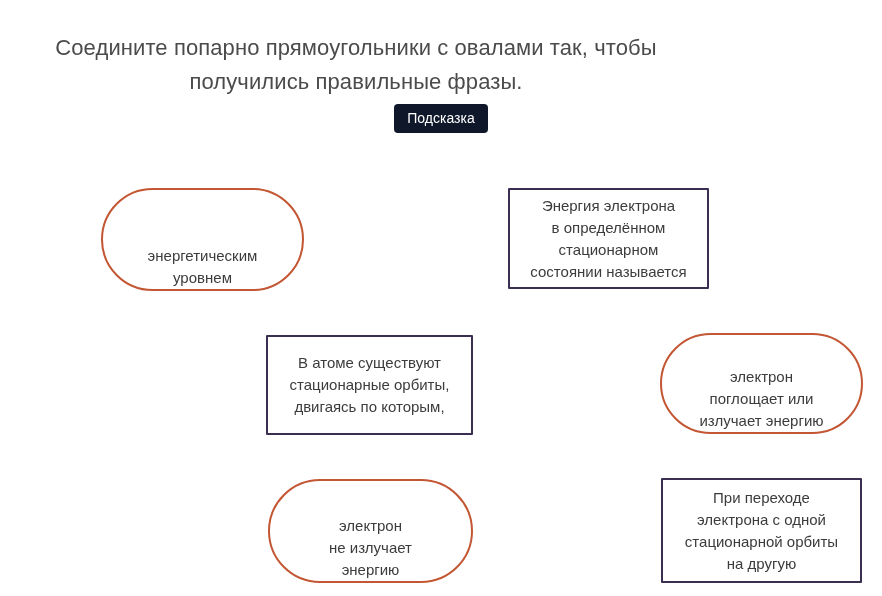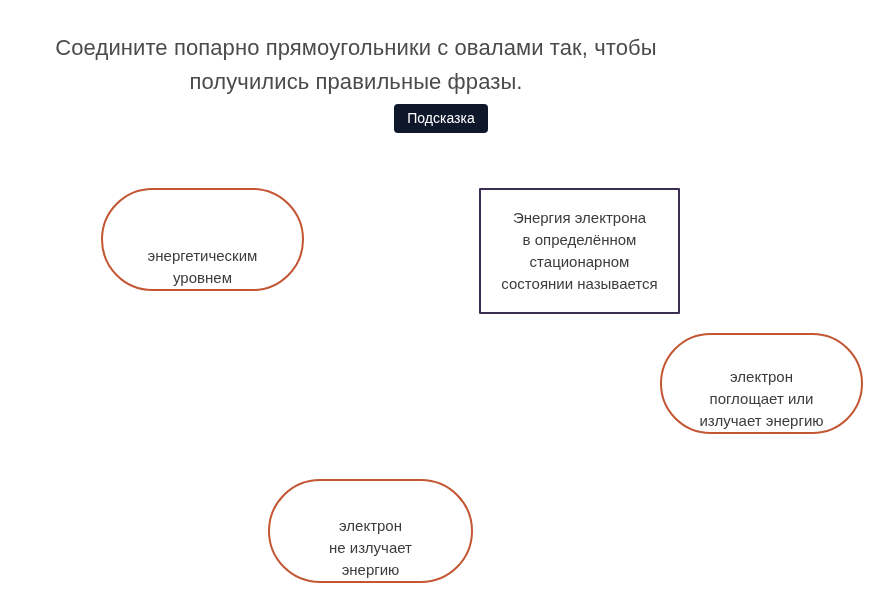--- a/index.html
+++ b/index.html
@@ -85,21 +85,21 @@
     border-radius: 52px;
     align-items: flex-end;
   }
   .card.rect {
     border: 2.5px solid #3a2f51;
     border-radius: 1px;
   }
 
   
   #card-oval-energy-level   { left: 101px; top: 188px; width: 203px; height: 103px; }
-  #card-rect-energy-state   { left: 479px; top: 188px; width: 201px; height: 126px; }
+  #card-rect-energy-state   { left: 508px; top: 188px; width: 201px; height: 101px; }
   #card-rect-stationary     { left: 266px; top: 335px; width: 207px; height: 100px; }
   #card-oval-absorb-emit    { left: 660px; top: 333px; width: 203px; height: 101px; }
   #card-oval-no-emission    { left: 268px; top: 479px; width: 205px; height: 104px; }
   #card-rect-transition     { left: 661px; top: 478px; width: 201px; height: 105px; }
 </style>
 </head>
 <body>
 
 <h1 class="page-title">Соедините попарно прямоугольники с овалами так, чтобы получились правильные фразы.</h1>
 
@@ -114,27 +114,38 @@
 уровнем</span>
   </div>
 
   <div class="card rect" id="card-rect-energy-state">
     <span class="card-text">Энергия электрона
 в определённом
 стационарном
 состоянии называется</span>
   </div>
 
+  <div class="card rect" id="card-rect-stationary">
+    <span class="card-text">В атоме существуют
+стационарные орбиты,
+двигаясь по которым,</span>
+  </div>
 
   <div class="card oval" id="card-oval-absorb-emit">
     <span class="card-text">электрон
 поглощает или
 излучает энергию</span>
   </div>
 
   <div class="card oval" id="card-oval-no-emission">
     <span class="card-text">электрон
 не излучает
 энергию</span>
   </div>
 
+  <div class="card rect" id="card-rect-transition">
+    <span class="card-text">При переходе
+электрона с одной
+стационарной орбиты
+на другую</span>
+  </div>
 
 </div>
 
 </body></html>

